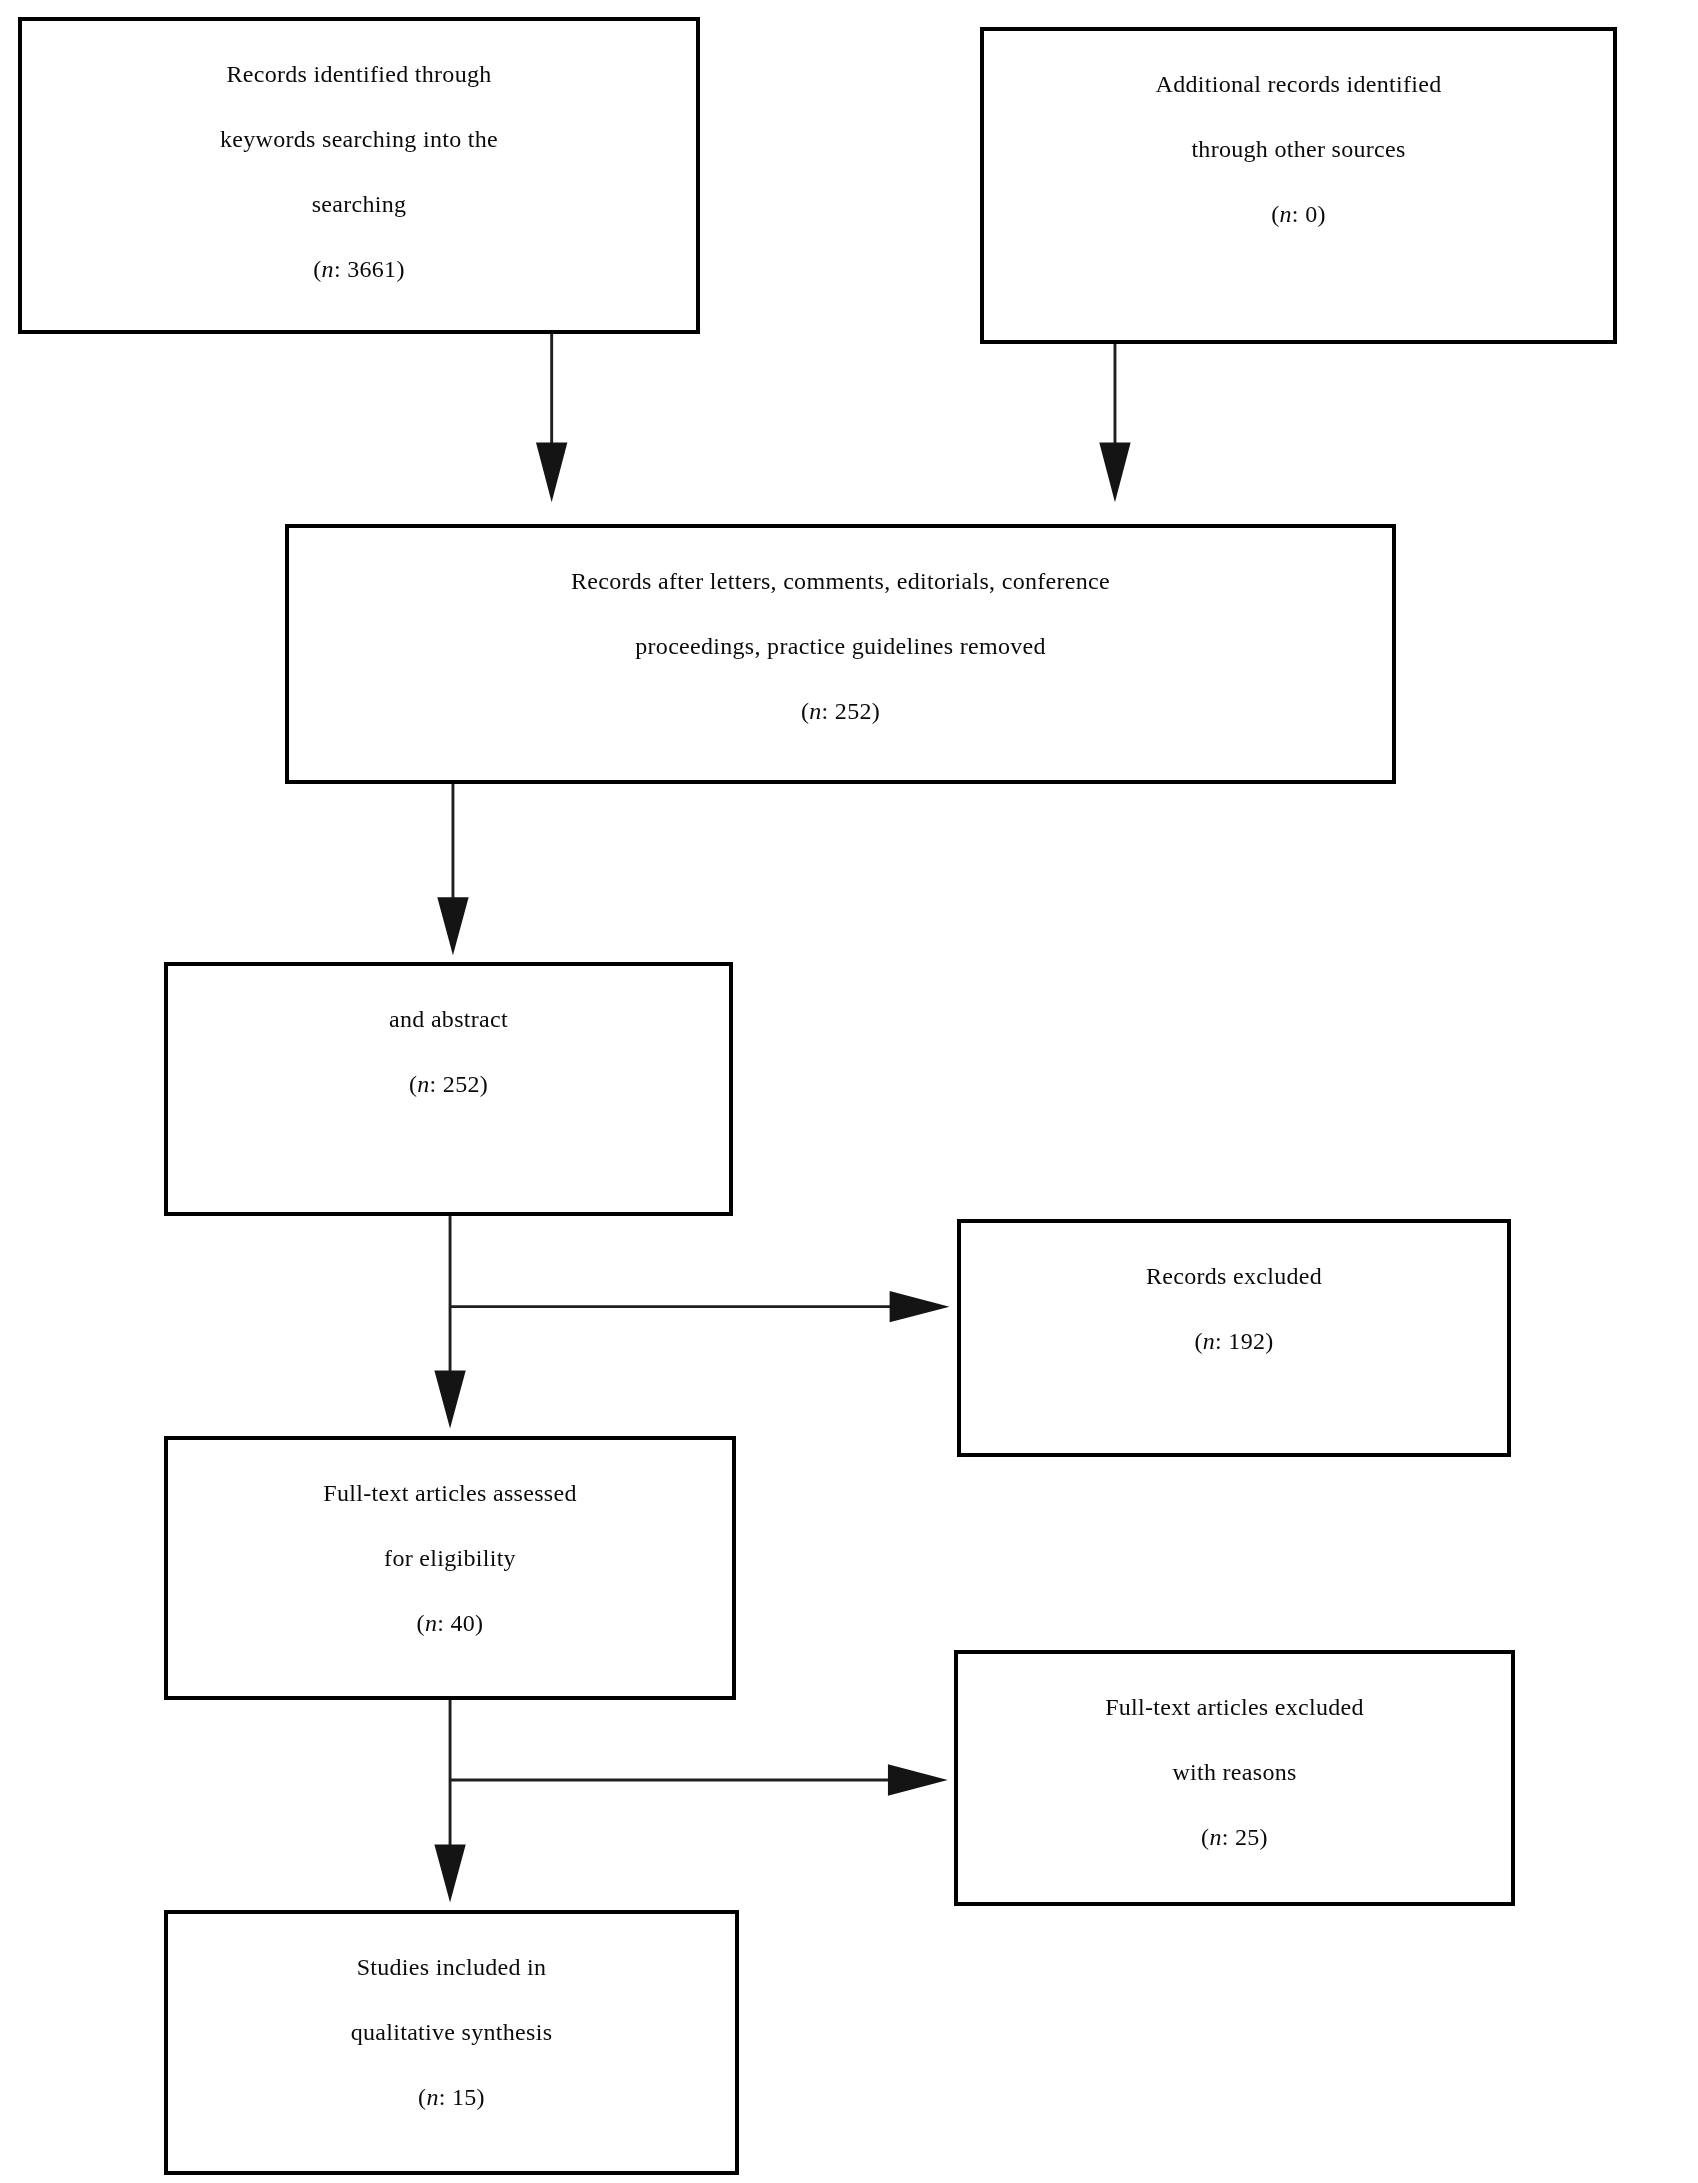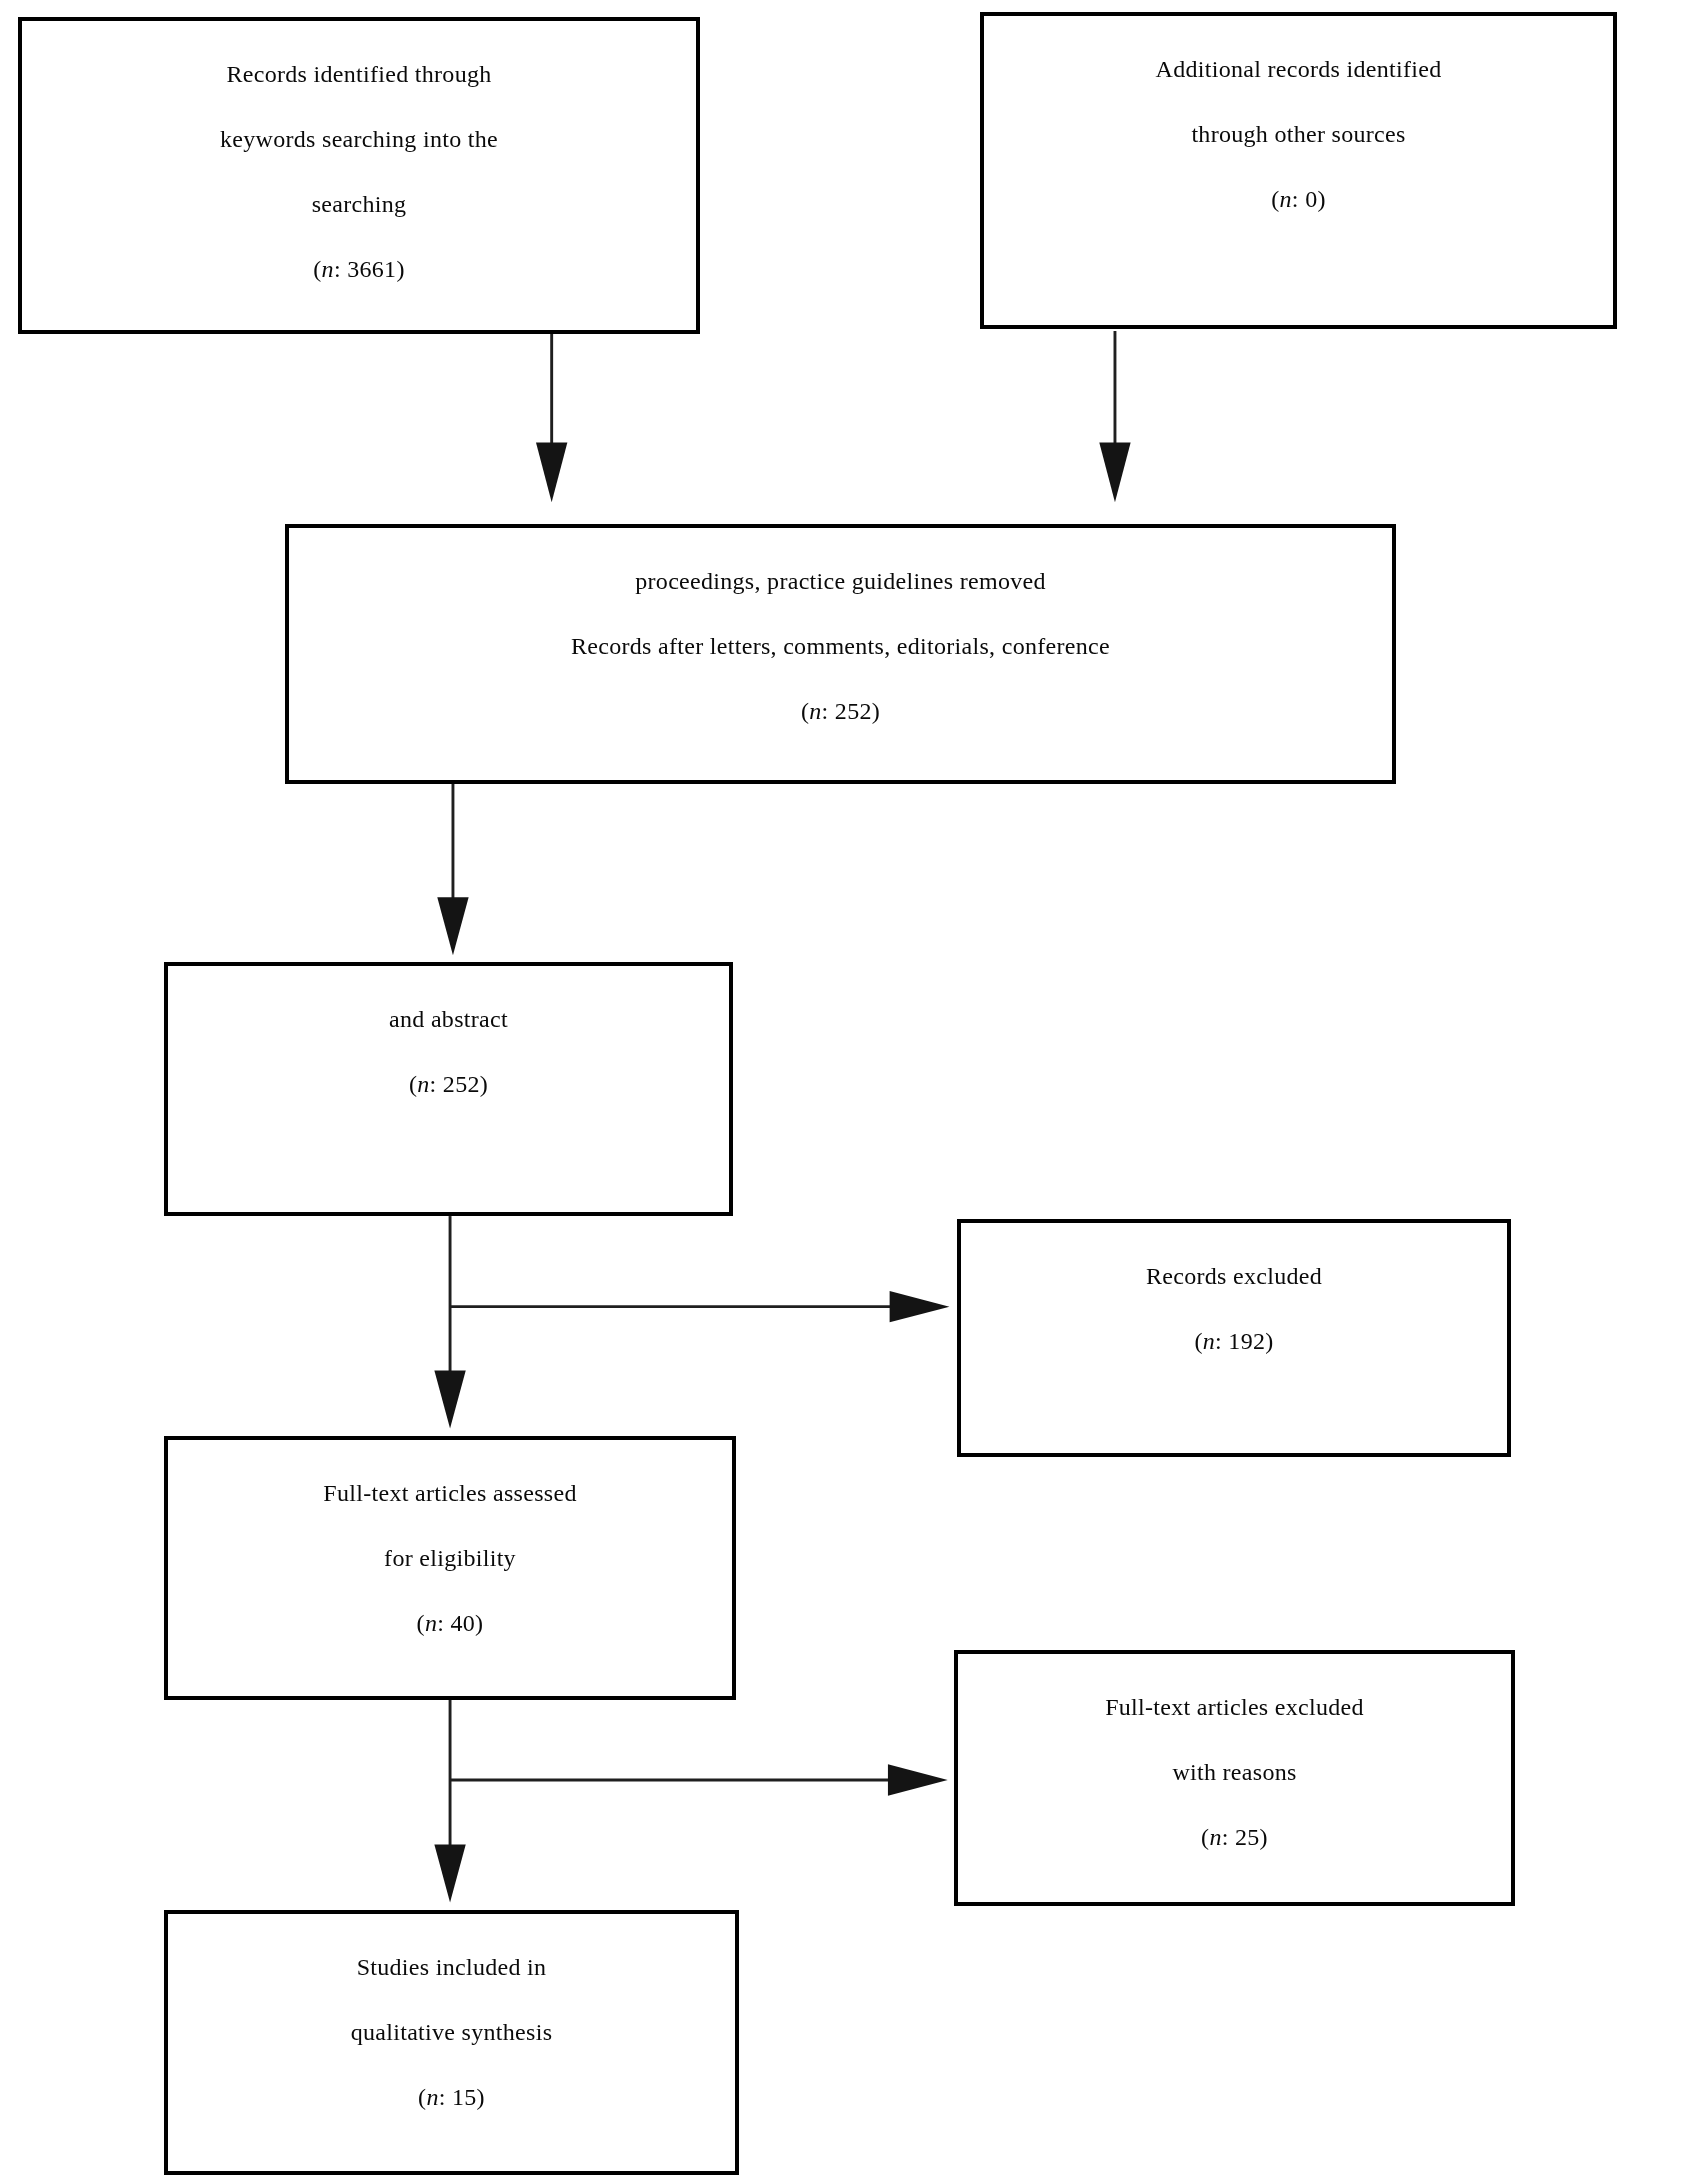--- a/index.html
+++ b/index.html
@@ -30,21 +30,21 @@
     line-height: 65px;
     padding-top: 21px;
     z-index: 2;
     letter-spacing: 0.3px;
   }
   .line { display: block; white-space: nowrap; }
   .n-italic { font-style: italic; }
 
   
   .b1 { left: 18px;   top: 17.4px;   width: 682px; height: 317px; }
-  .b2 { left: 980px; top: 12px;   width: 637px; height: 317px; }
+  .b2 { left: 980px; top: 27px;   width: 637px; height: 317px; }
   .b3 { left: 285px;  top: 524px;  width: 1111px; height: 260px; }
   .b4 { left: 164px;  top: 962px; width: 569px;  height: 254px; }
   .b5 { left: 957px; top: 1219px; width: 554px;  height: 238px; }
   .b6 { left: 164px;  top: 1436px; width: 572px;  height: 264px; }
   .b7 { left: 954px; top: 1650px; width: 561px;  height: 256px; }
   .b8 { left: 164px;  top: 1910px; width: 575px;  height: 265px; }
 </style>
 </head>
 <body>
 
@@ -88,22 +88,22 @@
     <span class="line"><span>(</span><span class="n-italic">n</span><span>: </span><span>3661</span><span>)</span></span>
   </div>
 
   <div class="box b2">
     <span class="line">Additional records identified</span>
     <span class="line">through other sources</span>
     <span class="line"><span>(</span><span class="n-italic">n</span><span>: </span><span>0</span><span>)</span></span>
   </div>
 
   <div class="box b3">
+    <span class="line">Records after letters, comments, editorials, conference</span>
     <span class="line">proceedings, practice guidelines removed</span>
-    <span class="line">Records after letters, comments, editorials, conference</span>
     <span class="line"><span>(</span><span class="n-italic">n</span><span>: </span><span>252</span><span>)</span></span>
   </div>
 
   <div class="box b4">
     <span class="line">and abstract</span>
     <span class="line"><span>(</span><span class="n-italic">n</span><span>: </span><span>252</span><span>)</span></span>
   </div>
 
   <div class="box b5">
     <span class="line">Records excluded</span>

